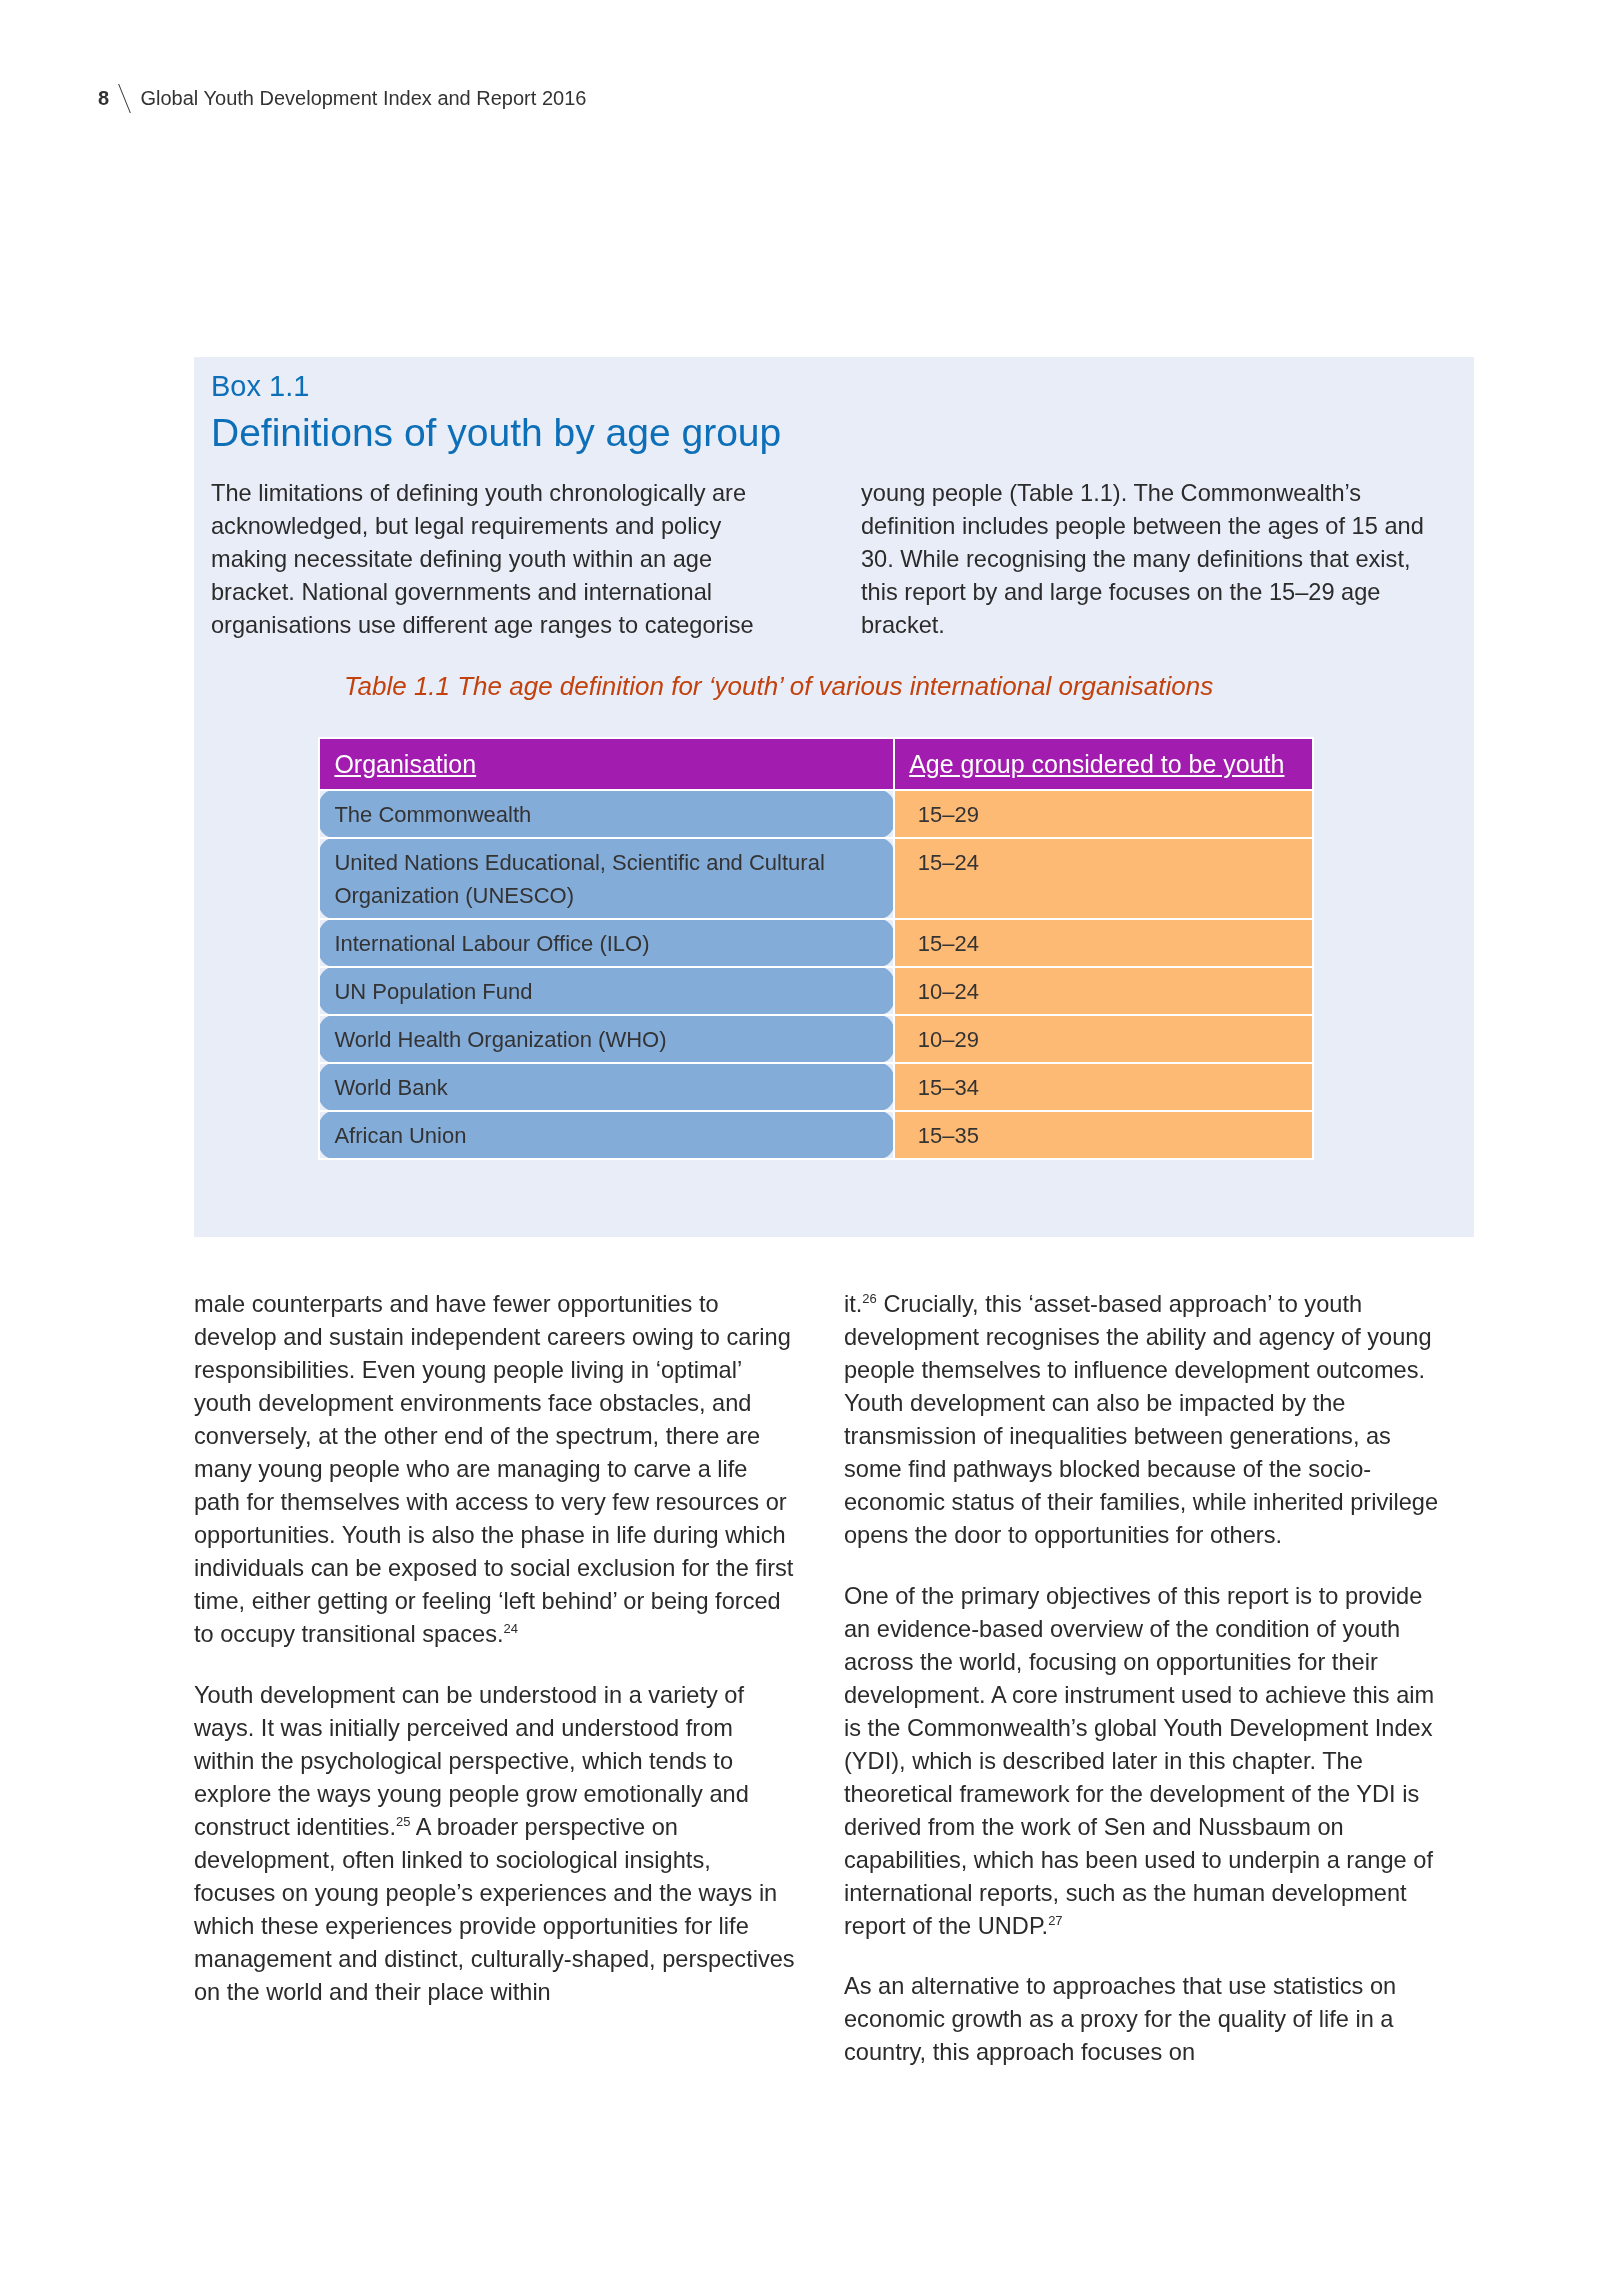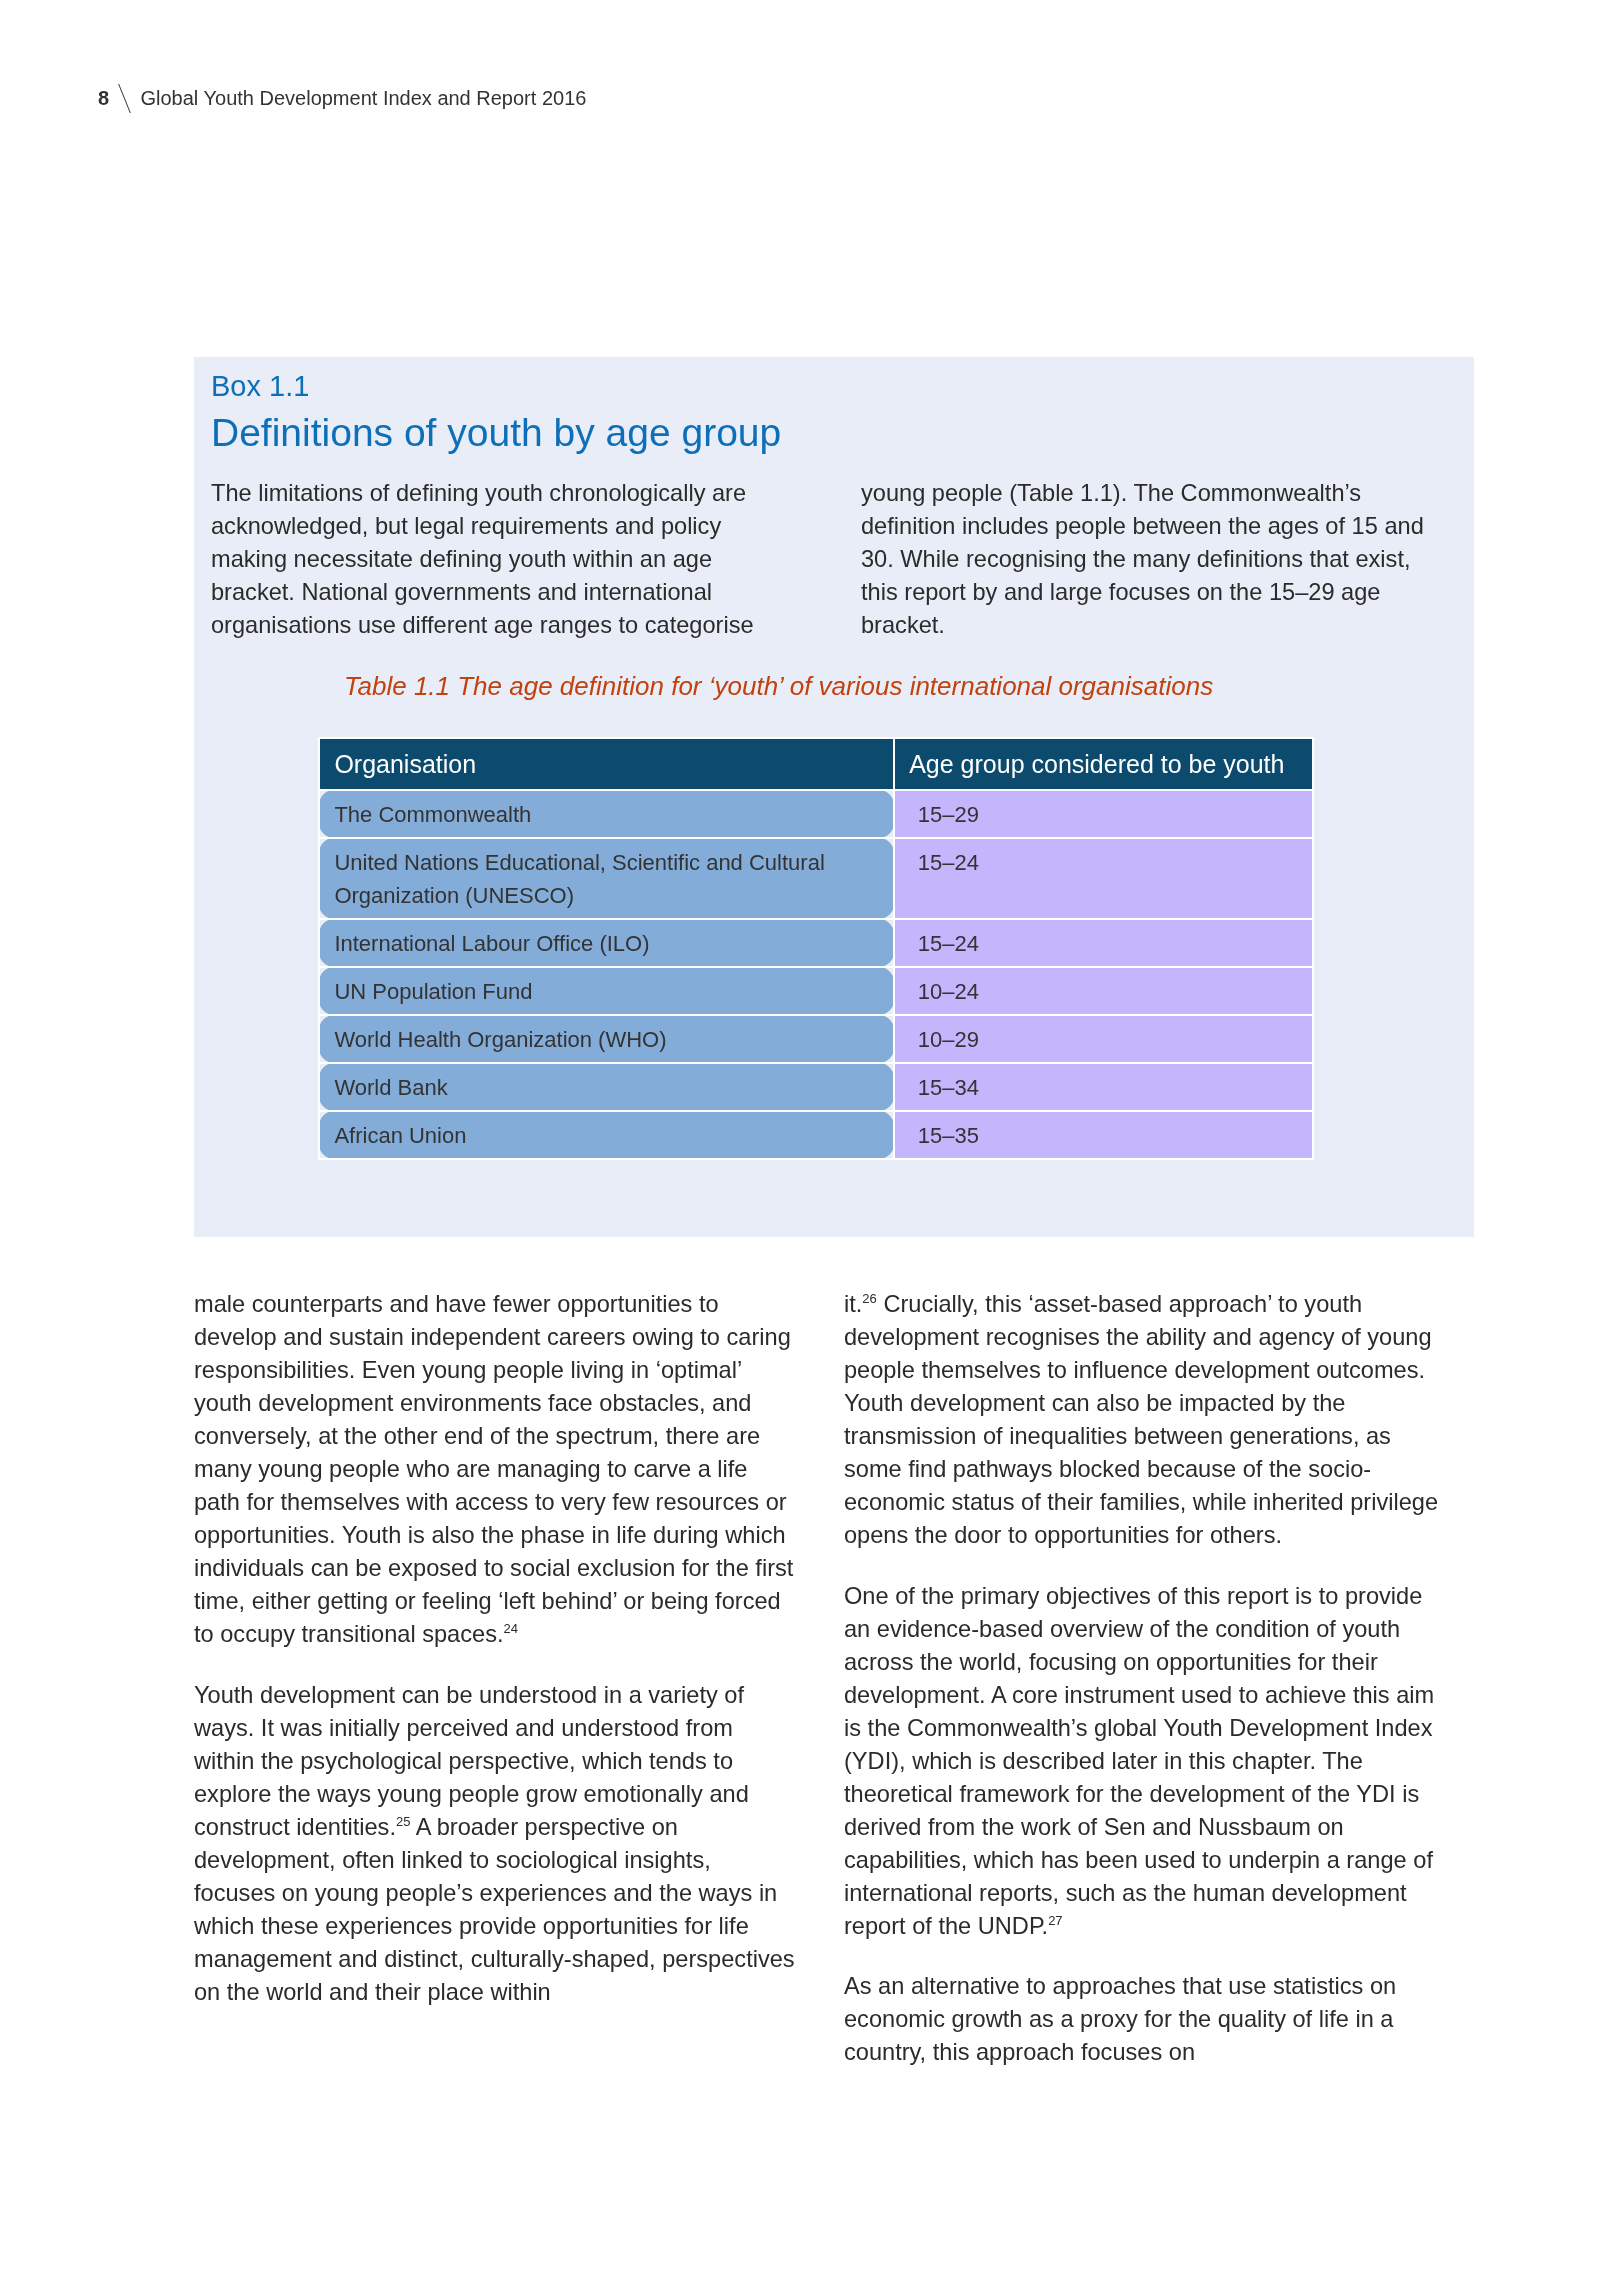--- a/index.html
+++ b/index.html
@@ -7,24 +7,24 @@
   .header{position:absolute;left:98px;top:84px;font-size:20px;color:#333;display:flex;align-items:center;}
   .header .pn{font-weight:bold;margin-right:14.4px;}
   .header .slash{display:inline-block;width:1.3px;height:29px;background:#333;transform:skewX(22deg);margin-right:15.7px;}
   .box{position:absolute;left:194px;top:357px;width:1280px;height:880px;background:#e9edf7;}
   .box-label{position:absolute;left:17px;top:13px;font-size:29px;color:#0d6fb8;}
   .box-title{position:absolute;left:17px;top:54px;font-size:39px;color:#0d6fb8;}
   .box-col{position:absolute;top:120px;width:589px;font-size:23.6px;line-height:33px;color:#2b2b2b;}
   .box-col.l{left:17px;} .box-col.r{left:667px;}
   .caption{position:absolute;left:124px;top:314px;font-size:26px;font-style:italic;color:#c2410c;margin-left:26px;}
   table{position:absolute;left:124px;top:380px;border-collapse:collapse;font-size:22px;}
-  th{background:#0c4a6e;color:#fff;font-weight:normal;text-align:left;padding:6.5px 14.4px;height:37px;border:2.6px solid #fff;font-size:25px;}
+  th{background:#a21caf;color:#fff;font-weight:normal;text-align:left;padding:6.5px 14.4px;height:37px;border:2.6px solid #fff;font-size:25px;text-decoration:underline;}
   td{padding:6.5px 14.4px;vertical-align:top;line-height:33px;border:2.6px solid #fff;color:#333;}
   td.org{background:#84acd9;width:544px;border-radius:15px;}
-  td.age{background:#c4b5fd;width:380px;padding-left:23px;}
+  td.age{background:#fdba74;width:380px;padding-left:23px;}
   .body-col{position:absolute;top:1288px;width:602px;font-size:23.6px;line-height:33px;color:#2b2b2b;}
   .body-col.l{left:194px;} .body-col.r{left:844px;}
   .body-col p{margin:0 0 27.5px 0;}
   .body-col h3{margin:0 0 18.3px 0;font-weight:normal;color:#0d6fb8;font-size:25px;}
   sup{font-size:13px;vertical-align:super;line-height:0;}
 </style>
 </head>
 <body>
 
 <div class="header">

